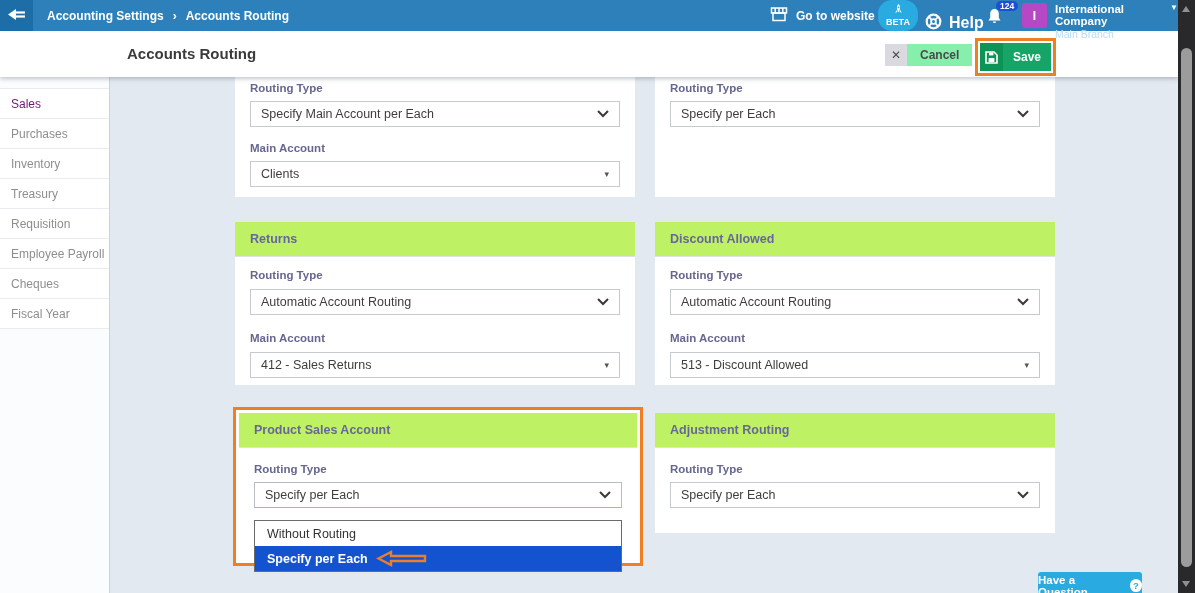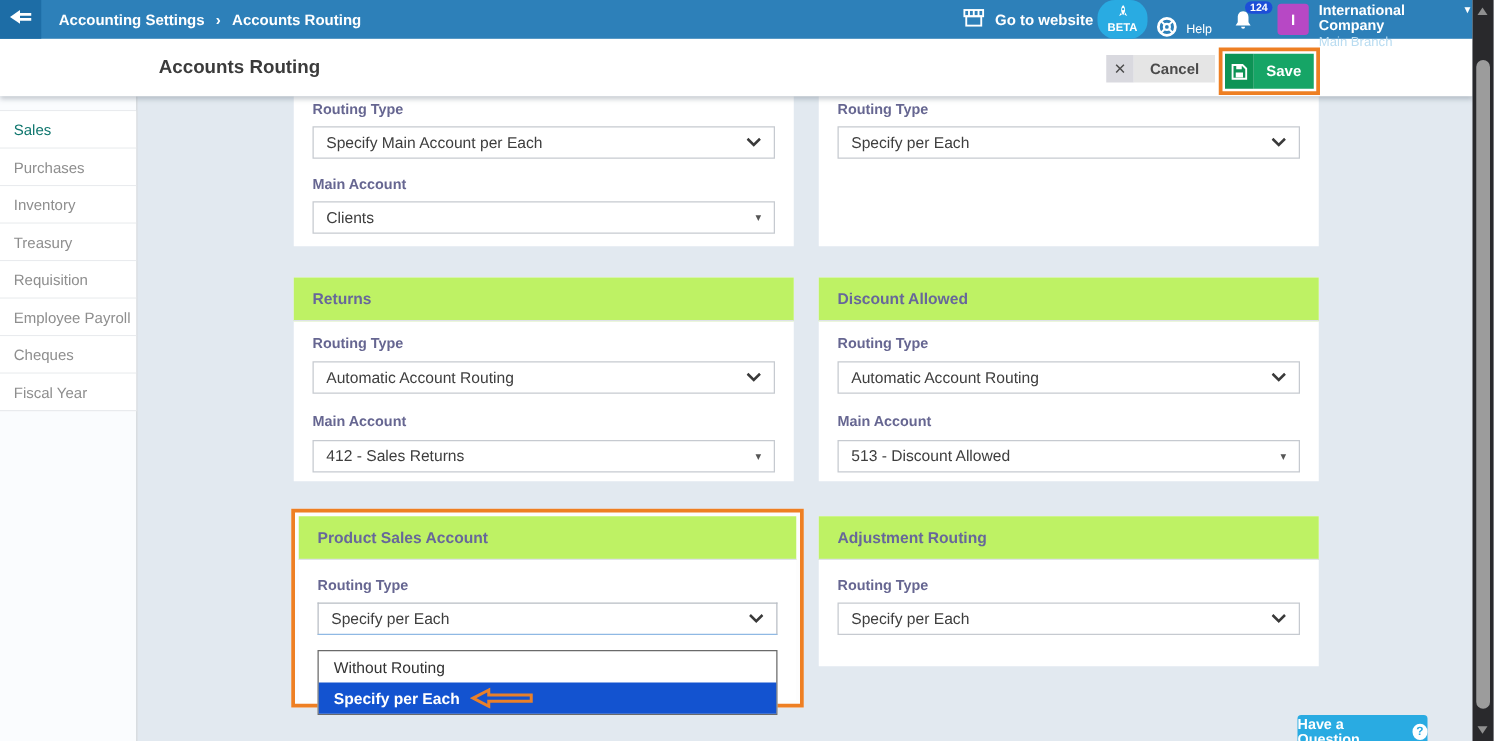--- a/index.html
+++ b/index.html
@@ -5,46 +5,46 @@
   * { box-sizing: border-box; margin: 0; padding: 0; }
   body { font-family: "Liberation Sans", sans-serif; }
   .screen { position: relative; width: 1195px; height: 593px; overflow: hidden; background: #e2e9f0; }
 
   
   .topbar { position: absolute; left: 0; top: 0; width: 1178px; height: 31px; background: #2d80b9; color: #fff; z-index: 10; }
   .menu-btn { position: absolute; left: 0; top: 0; width: 33px; height: 31px; background: #1d6da6; display: flex; align-items: center; justify-content: center; cursor: pointer; }
   .breadcrumb { position: absolute; left: 47px; top: 0; height: 31px; display: flex; align-items: center; gap: 9px; font-size: 12px; font-weight: bold; }
   .goto { position: absolute; left: 770px; top: 0; height: 31px; display: flex; align-items: center; gap: 8px; font-size: 12px; font-weight: bold; cursor: pointer; }
   .beta { position: absolute; left: 878px; top: 0; width: 40px; height: 31px; background: #29abe2; display: flex; flex-direction: column; align-items: center; justify-content: center; font-size: 9px; font-weight: bold; line-height: 10px; border-radius: 14px; }
-  .help { position: absolute; left: 925px; top: 0; height: 46px; display: flex; align-items: center; gap: 7px; font-size: 10px; font-weight: normal; cursor: pointer; }
+  .help { position: absolute; left: 925px; top: 0; height: 46px; display: flex; align-items: center; gap: 7px; font-size: 16px; font-weight: bold; cursor: pointer; }
   .bell-wrap { position: absolute; left: 987px; top: 0; width: 30px; height: 31px; cursor: pointer; }
   .bell-svg { position: absolute; left: 0; top: 8px; }
   .badge { position: absolute; left: 9px; top: 1px; background: #1d4ed8; color: #fff; font-size: 8.5px; font-weight: bold; padding: 0 4px; border-radius: 8px; }
   .avatar { position: absolute; left: 1022px; top: 3px; width: 25px; height: 25px; background: #b748c5; border-radius: 3px; color: #fff; font-weight: bold; font-size: 12px; display: flex; align-items: center; justify-content: center; }
   .company { position: absolute; left: 1055px; top: 3px; cursor: pointer; }
   .company-name { font-size: 11.5px; font-weight: bold; display: flex; gap: 5px; }
   .company-branch { font-size: 10.5px; color: #b9dcf1; margin-top: 1px; }
   .caret { font-size: 8px; color: #fff; }
 
   
   .titlebar { position: absolute; left: 0; top: 31px; width: 1178px; height: 46px; background: #fff; box-shadow: 0 2px 4px rgba(90,100,115,0.35); z-index: 5; }
   .page-title { position: absolute; left: 127px; top: 0; height: 46px; line-height: 46px; font-size: 15px; font-weight: bold; color: #3b3b3b; }
   .cancel-btn { position: absolute; left: 885px; top: 13px; height: 22px; display: flex; cursor: pointer; }
   .cancel-btn .icon-part { width: 22px; background: #d9d9df; color: #4b4b4b; display: flex; align-items: center; justify-content: center; font-size: 12px; }
-  .cancel-btn .label-part { background: #e5e5e5; padding: 0 13px; font-size: 12px; font-weight: bold; color: #4b4b4b; display: flex; align-items: center; }
+  .cancel-btn .label-part { background: #86efac; padding: 0 13px; font-size: 12px; font-weight: bold; color: #4b4b4b; display: flex; align-items: center; }
   .save-highlight { position: absolute; left: 975px; top: 7px; width: 81px; height: 38px; border: 3px solid #ee7f23; background: #fff; padding: 2px; }
   .save-btn { display: flex; width: 100%; height: 100%; cursor: pointer; }
   .save-btn .icon-part { width: 23px; background: #0d9355; display: flex; align-items: center; justify-content: center; }
   .save-btn .label-part { flex: 1; background: #16a566; color: #fff; font-weight: bold; font-size: 12px; display: flex; align-items: center; justify-content: center; }
 
   
   .sidebar { position: absolute; left: 0; top: 77px; width: 110px; height: 516px; background: #fafcfe; border-right: 1px solid #cdd2d8; }
   .sidebar-list { margin-top: 11px; border-top: 1px solid #e9ebee; }
   .side-item { height: 30px; line-height: 30px; padding-left: 11px; font-size: 12px; color: #8e8e8e; border-bottom: 1px solid #e9ebee; background: #fff; cursor: pointer; }
-  .side-item.active { color: #0f766e; }
+  .side-item.active { color: #701a75; }
 
   
   .panel { position: absolute; background: #fff; }
   .p1l { left: 235px; top: 77px; width: 400px; height: 120px; }
   .p1r { left: 655px; top: 77px; width: 400px; height: 120px; }
   .p2l { left: 235px; top: 222px; width: 400px; height: 163px; }
   .p2r { left: 655px; top: 222px; width: 400px; height: 163px; }
   .p3r { left: 655px; top: 413px; width: 400px; height: 120px; }
   .orange-box { position: absolute; left: 233px; top: 407px; width: 410px; height: 159px; border: 3px solid #ee7f23; padding: 3px; background: #fdfdfd; }
   .orange-box .panel-inner { position: relative; width: 100%; height: 100%; background: #fff; }

